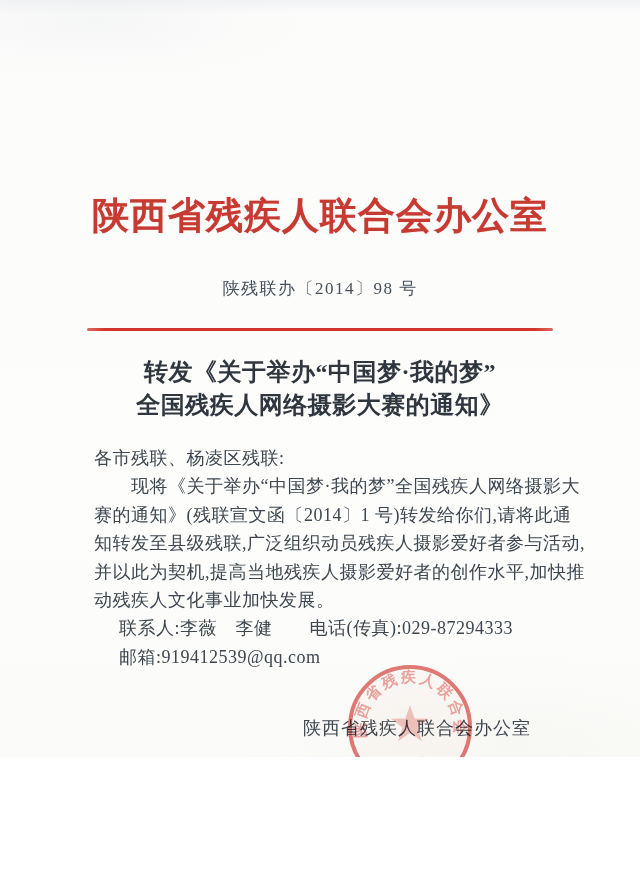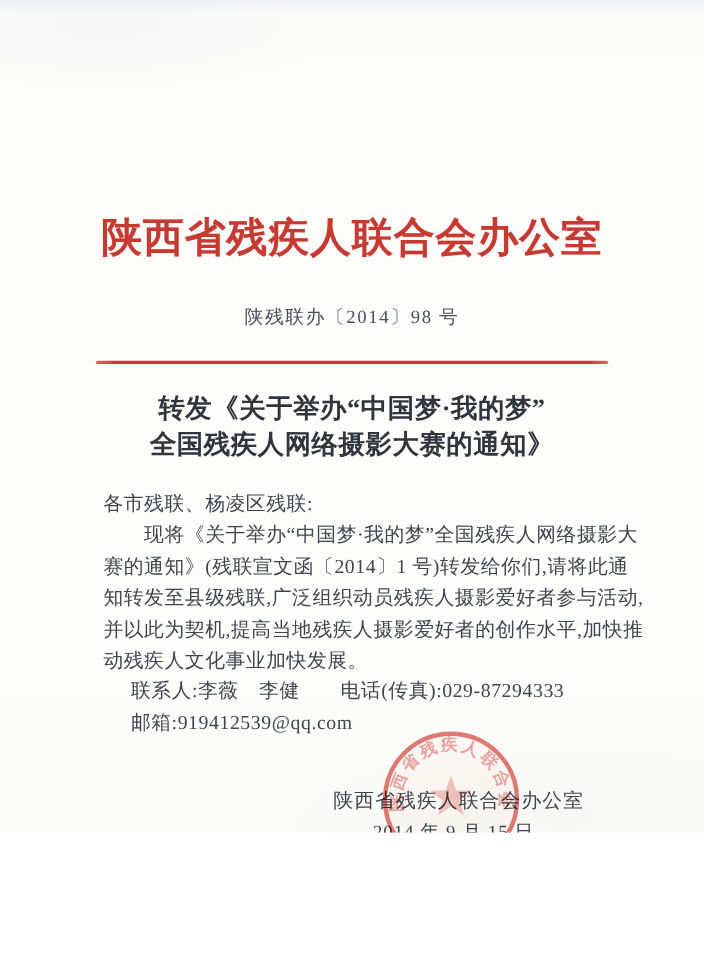--- a/index.html
+++ b/index.html
@@ -108,21 +108,20 @@
     <div>　　现将《关于举办“中国梦·我的梦”全国残疾人网络摄影大</div>
     <div>赛的通知》(残联宣文函〔2014〕1 号)转发给你们,请将此通</div>
     <div>知转发至县级残联,广泛组织动员残疾人摄影爱好者参与活动,</div>
     <div>并以此为契机,提高当地残疾人摄影爱好者的创作水平,加快推</div>
     <div>动残疾人文化事业加快发展。</div>
     <div class="contact-line">联系人:李薇　李健　　电话(传真):029-87294333</div>
     <div class="email-line">邮箱:919412539@qq.com</div>
   </div>
 
   <div class="signature-org">陕西省残疾人联合会办公室</div>
-  <div class="signature-date">2014 年 9 月 15 日</div>
 
   <svg class="seal" viewBox="0 0 138 144" xmlns="http://www.w3.org/2000/svg">
     <defs>
       <path id="sealArc" d="M 28.2 87 A 45 45 0 1 1 109.8 87" fill="none"></path>
       <filter id="sealBlur" x="-10%" y="-10%" width="120%" height="120%">
         <feGaussianBlur stdDeviation="0.55"></feGaussianBlur>
       </filter>
     </defs>
     <g filter="url(#sealBlur)">
       <circle cx="69" cy="68" r="60" fill="rgba(240,150,145,0.05)" stroke="rgba(213,67,61,0.70)" stroke-width="4"></circle>

